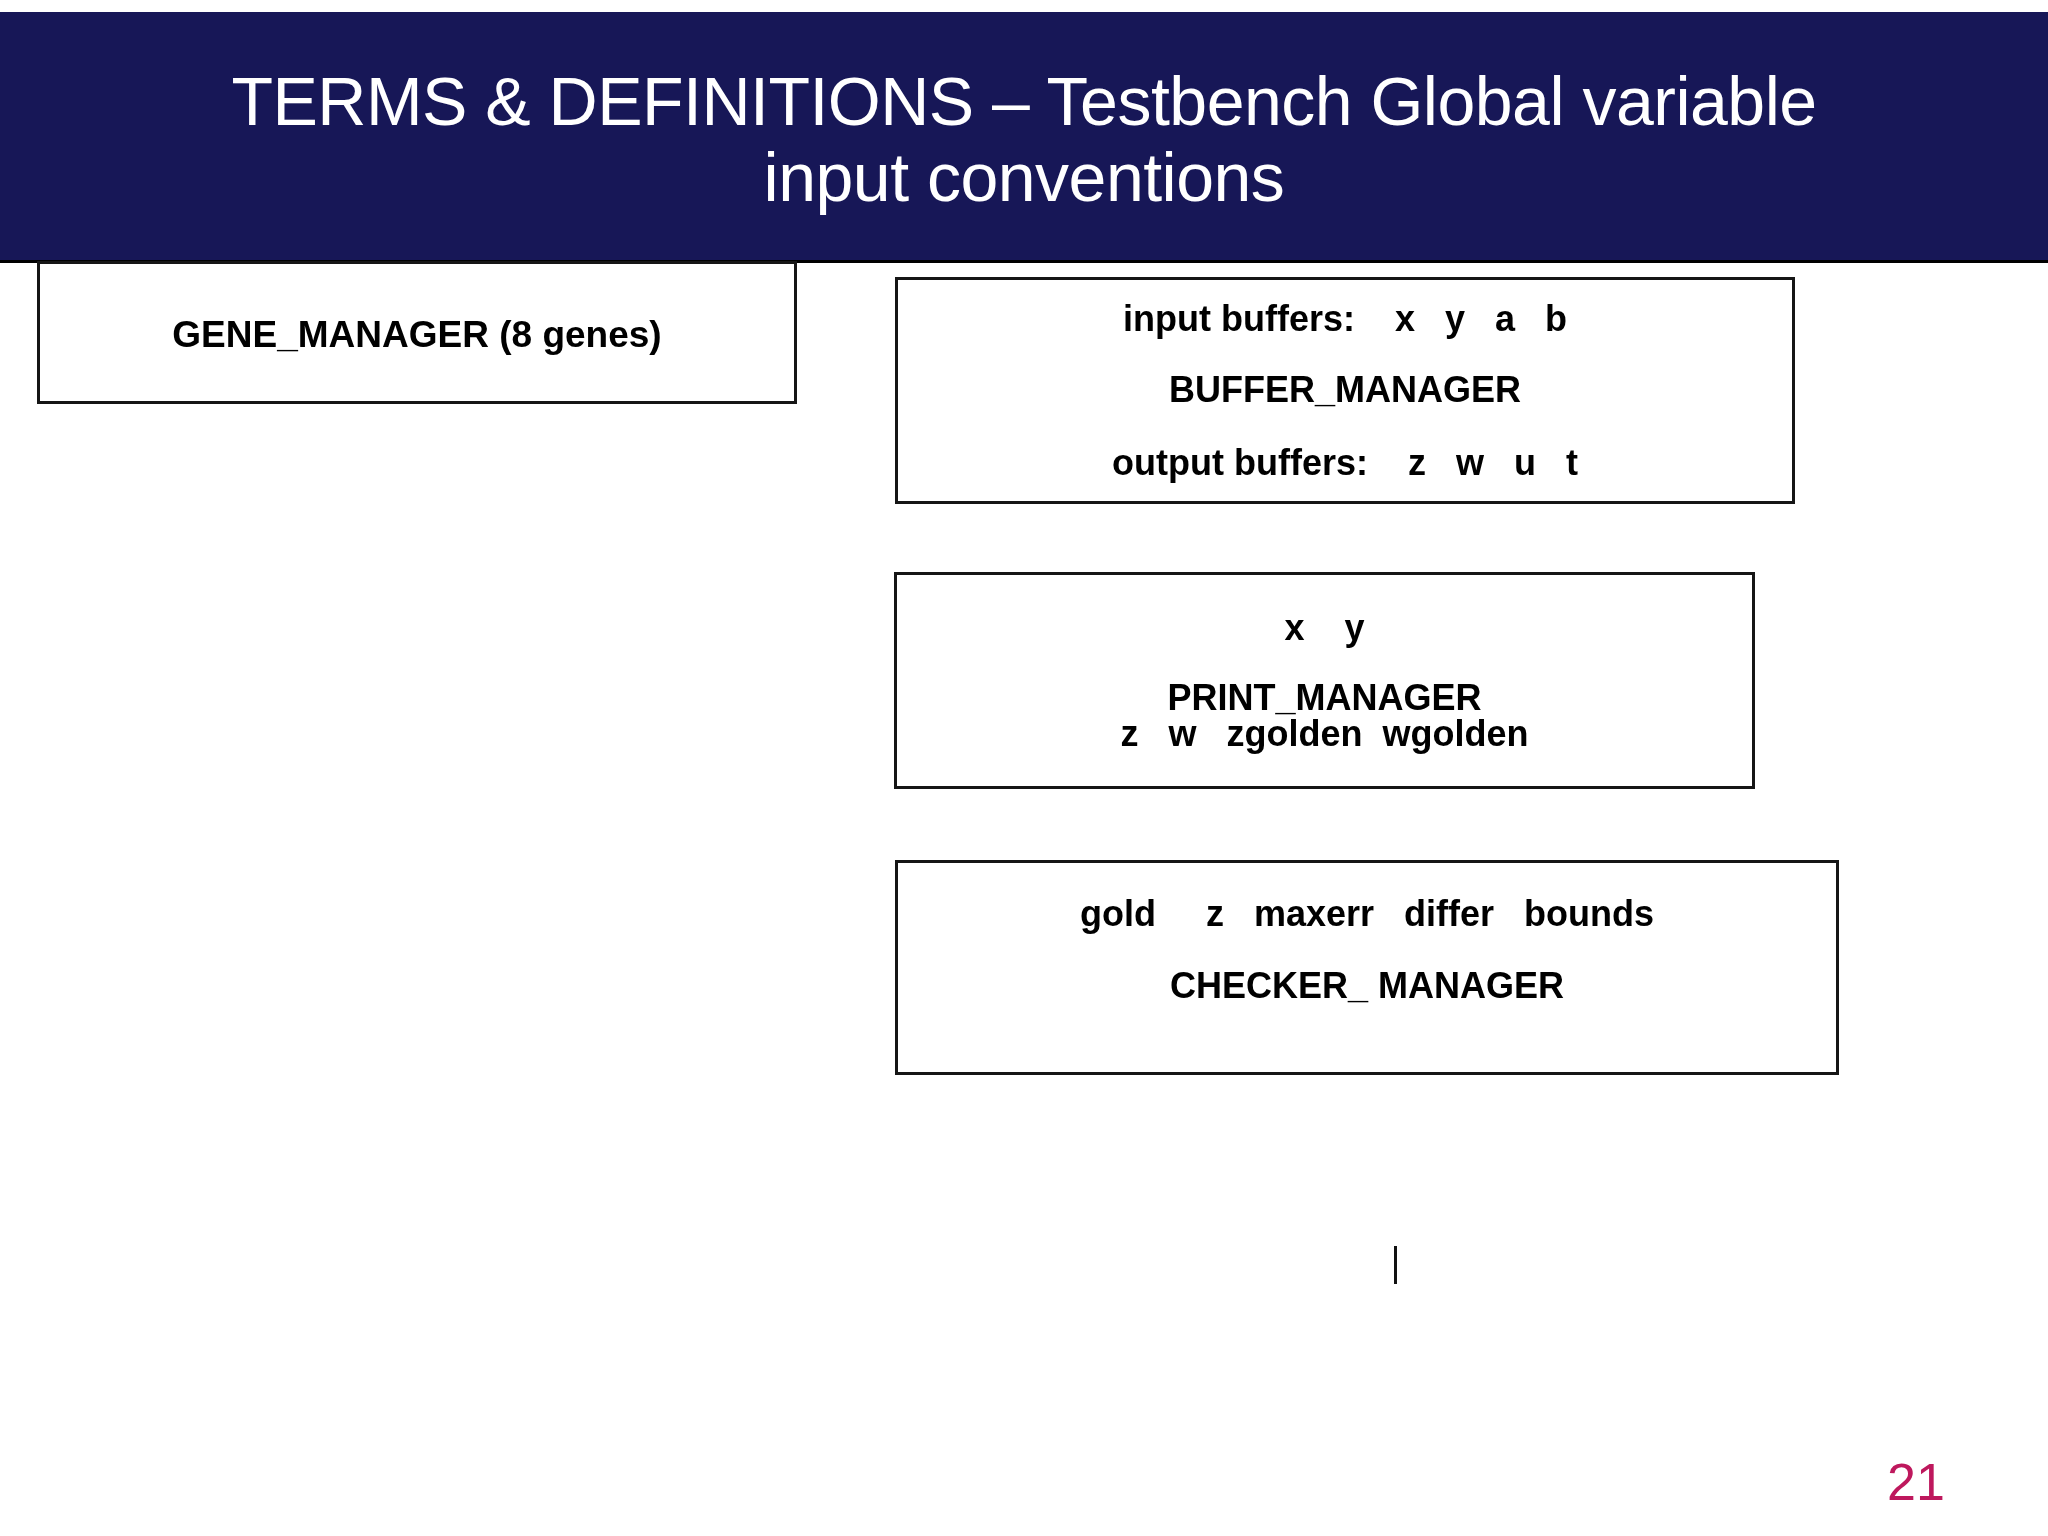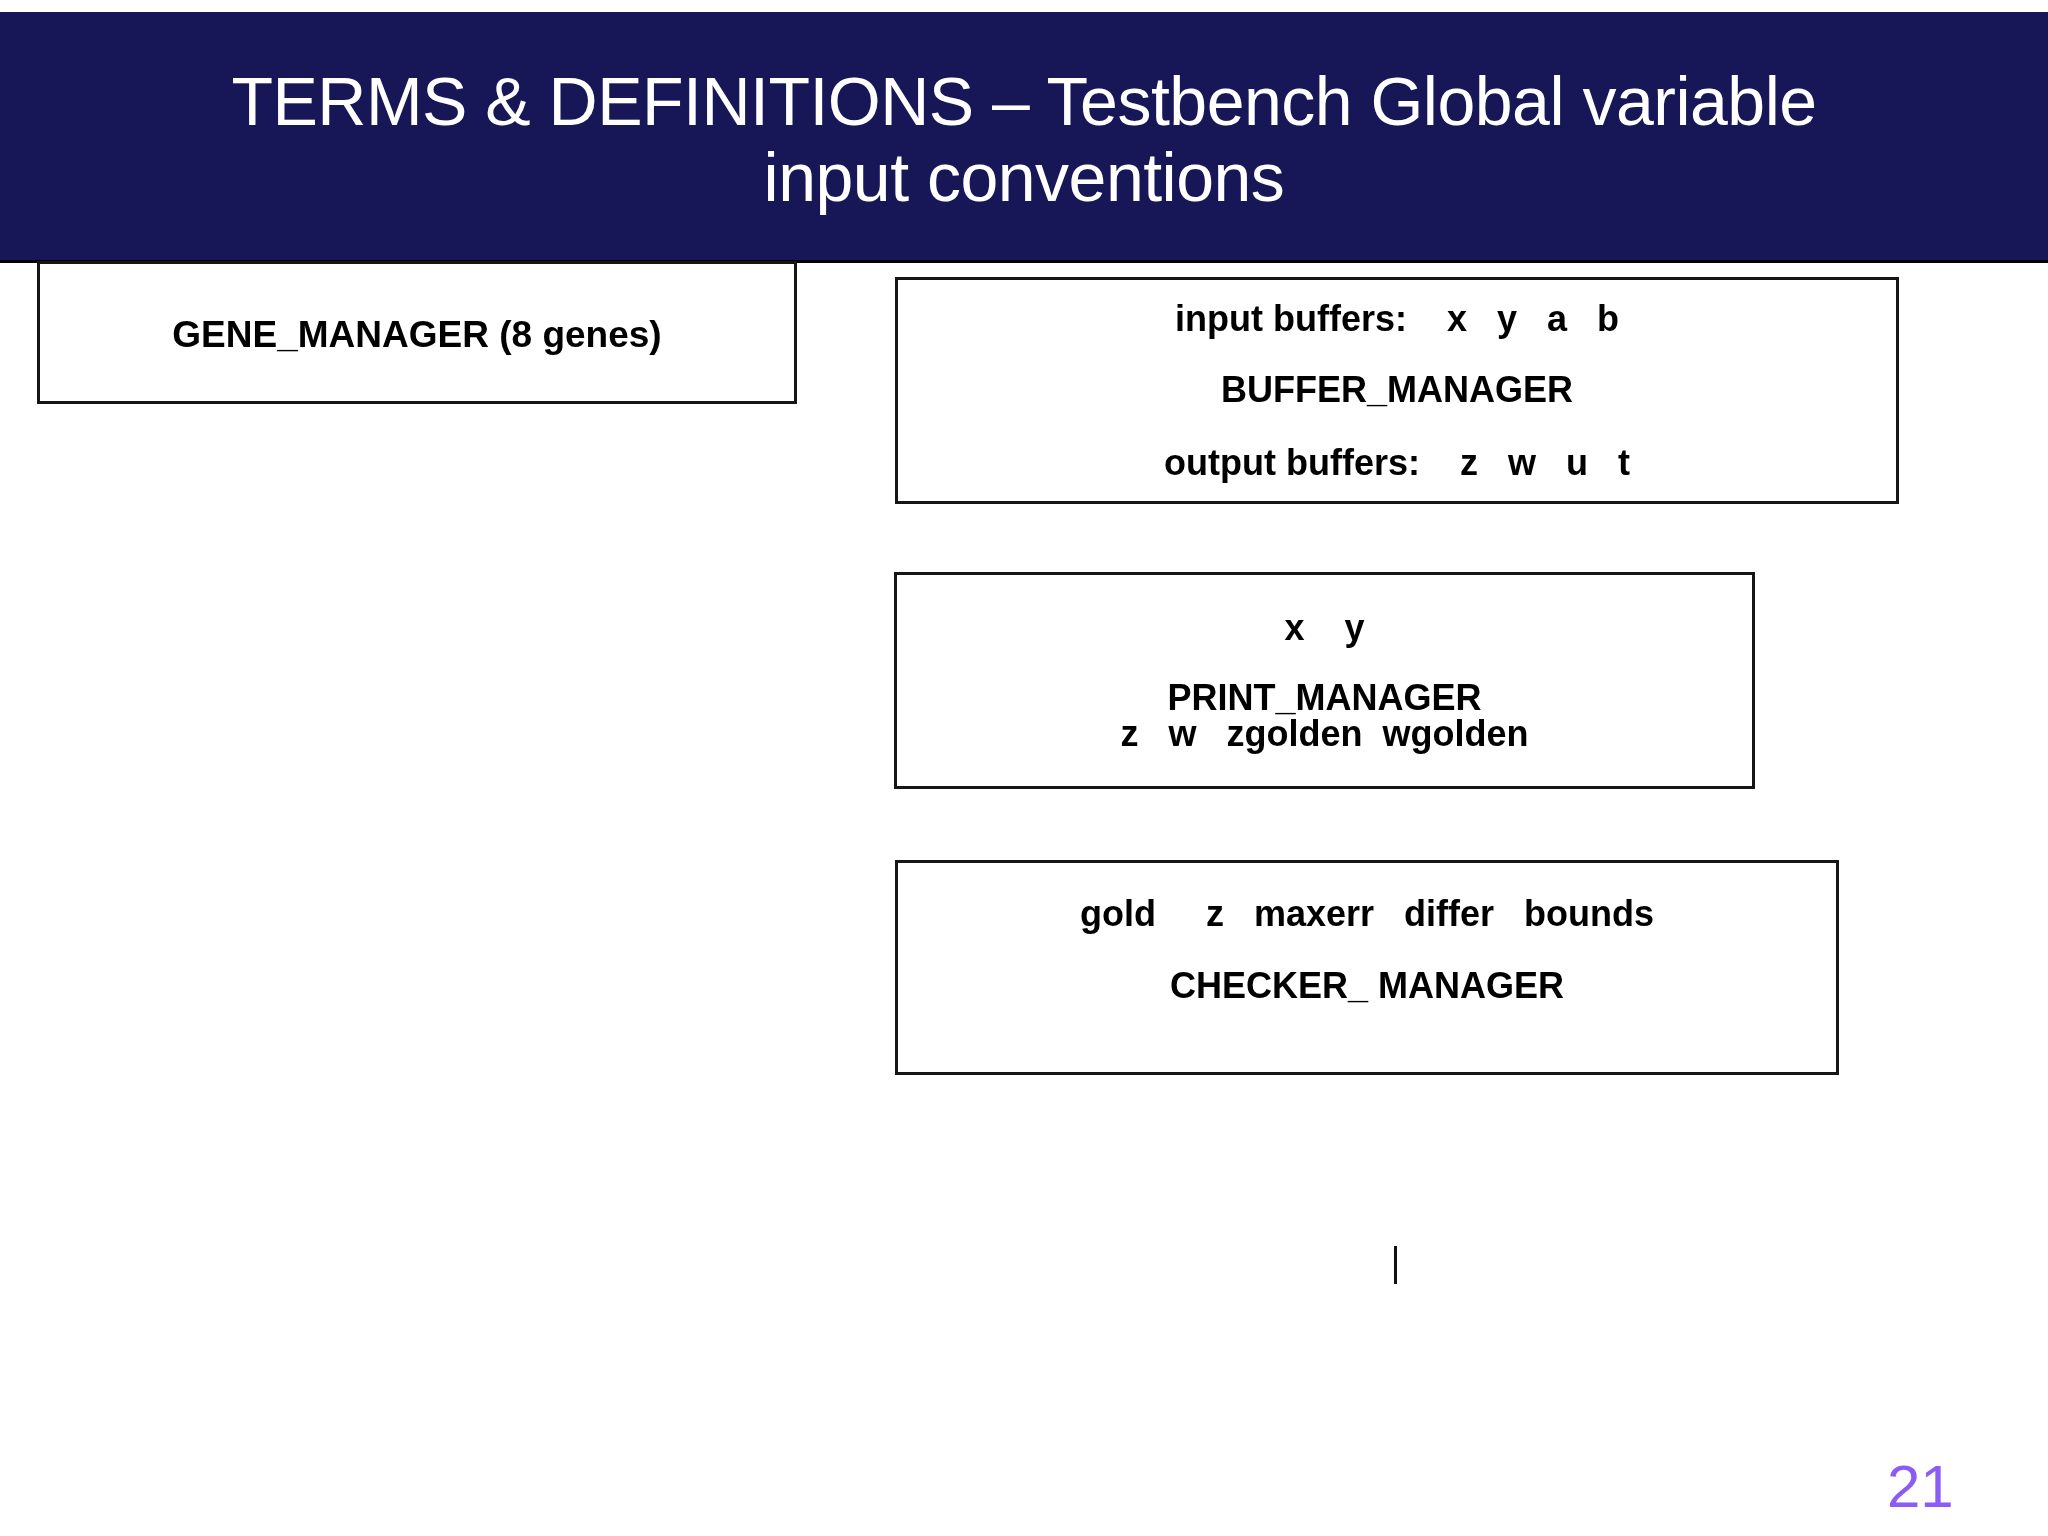--- a/index.html
+++ b/index.html
@@ -74,21 +74,21 @@
     font-size: 37px;
     line-height: 1.0;
     margin-top: 28px;
   }
   .box-gene .line-1 { margin-bottom: 24px; }
 
   
   .box-buffer {
     left: 895px;
     top: 277px;
-    width: 1004px;
+    width: 900px;
     height: 227px;
     padding: 0 10px;
   }
   .box-buffer .box-line {
     font-size: 36px;
     line-height: 1.0;
   }
   .box-buffer .line-1 { margin-bottom: 35px; }
   .box-buffer .line-2 { margin-bottom: 37px; }
 
@@ -131,22 +131,22 @@
     height: 38px;
     background: #111111;
   }
 
   
   .page-number {
     position: absolute;
     left: 1887px;
     top: 1452px;
     font-family: "Liberation Sans", sans-serif;
-    font-size: 60px;
-    color: #8b5cf6;
+    font-size: 52px;
+    color: #be185d;
     font-weight: 400;
   }
 </style>
 </head>
 <body>
 
 <div class="slide">
 
   <div class="title-banner">
     <div class="title-text">

